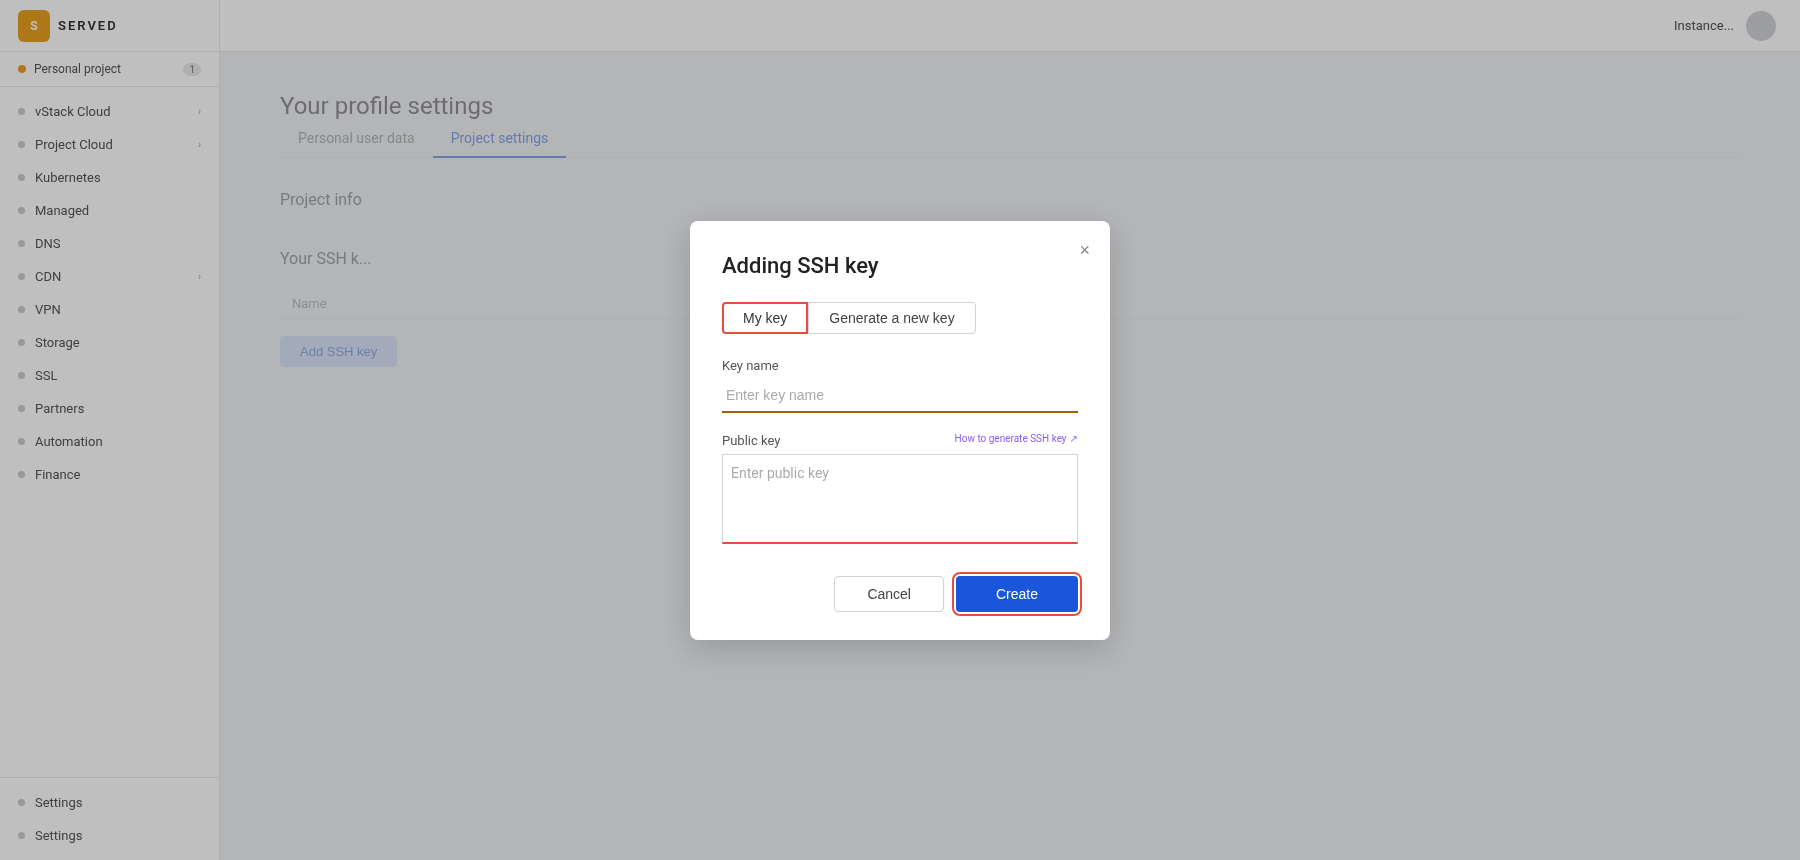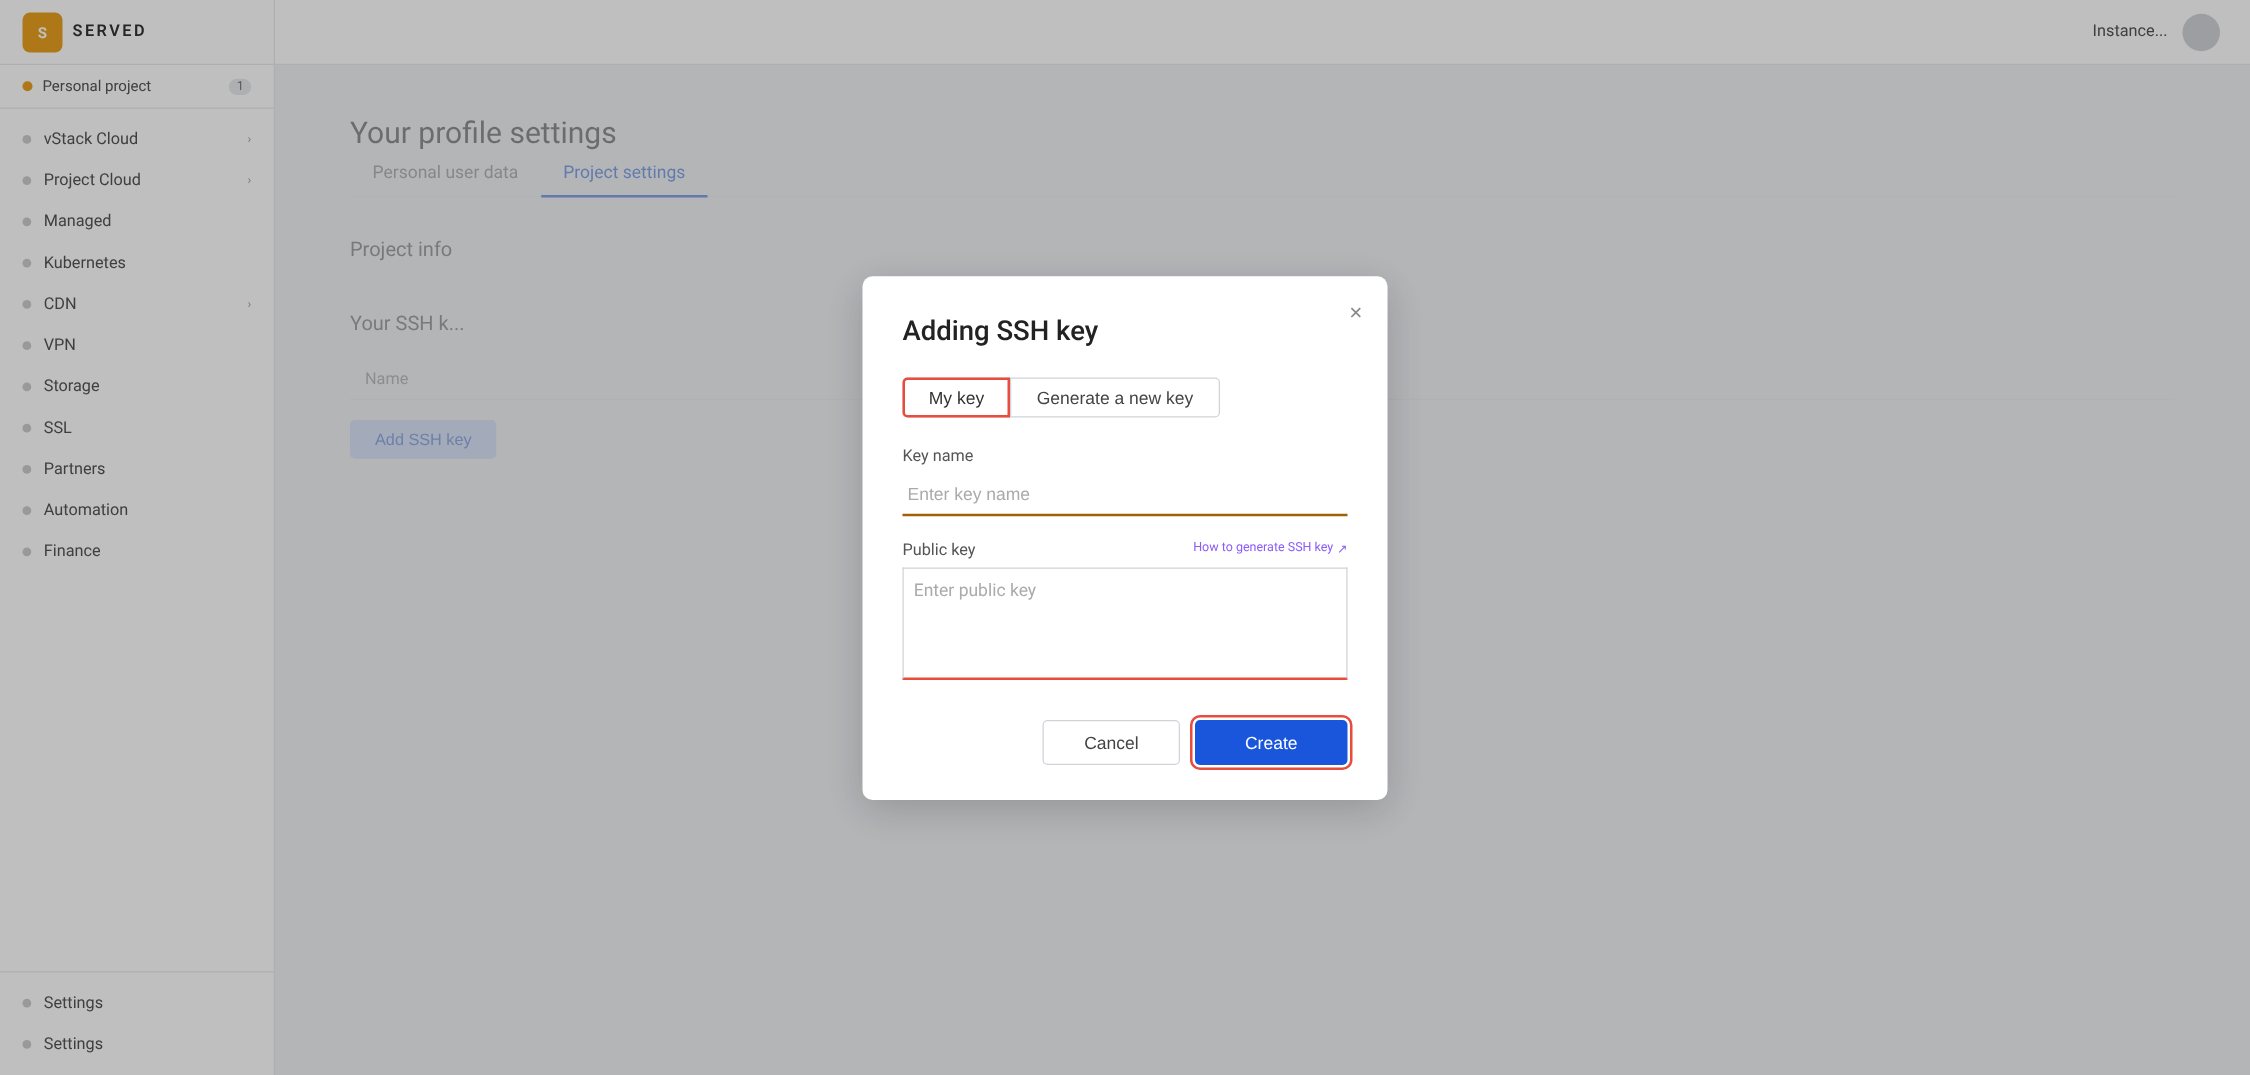--- a/index.html
+++ b/index.html
@@ -371,25 +371,29 @@
       <span>vStack Cloud</span>
       <span class="chevron">›</span>
     </div>
     <div class="nav-item">
       <div class="nav-dot"></div>
       <span>Project Cloud</span>
       <span class="chevron">›</span>
     </div>
     <div class="nav-item">
       <div class="nav-dot"></div>
+      <span>Kubernetes</span>
+    </div>
+    <div class="nav-item">
+      <div class="nav-dot"></div>
       <span>Managed</span>
     </div>
     <div class="nav-item">
       <div class="nav-dot"></div>
-      <span>Kubernetes</span>
+      <span>DNS</span>
     </div>
     <div class="nav-item">
       <div class="nav-dot"></div>
       <span>CDN</span>
       <span class="chevron">›</span>
     </div>
     <div class="nav-item">
       <div class="nav-dot"></div>
       <span>VPN</span>
     </div>

